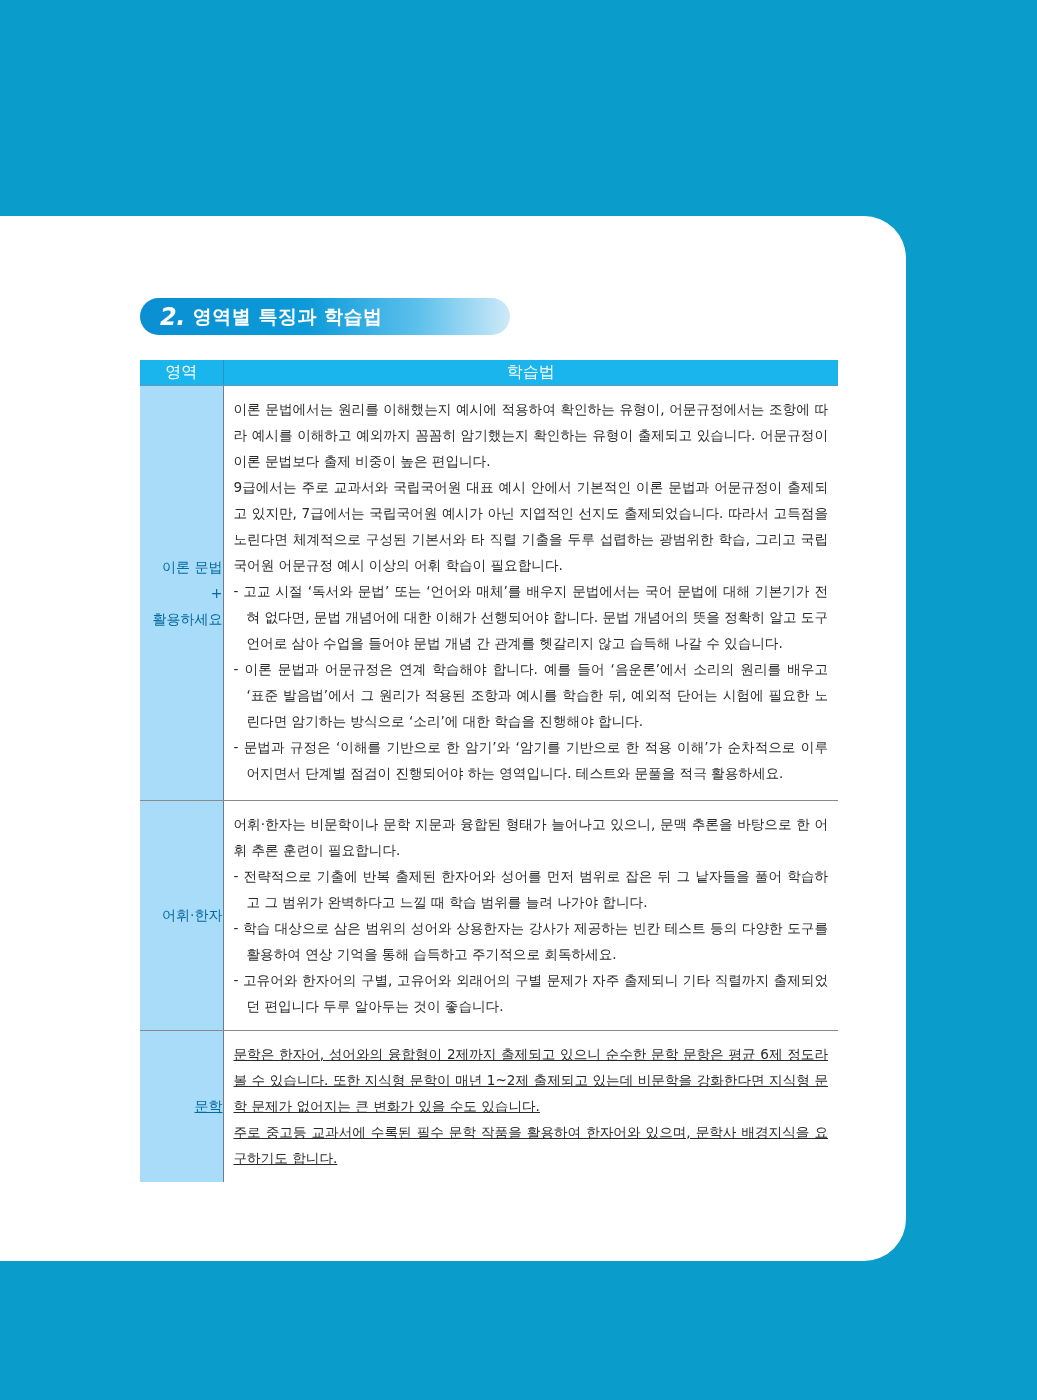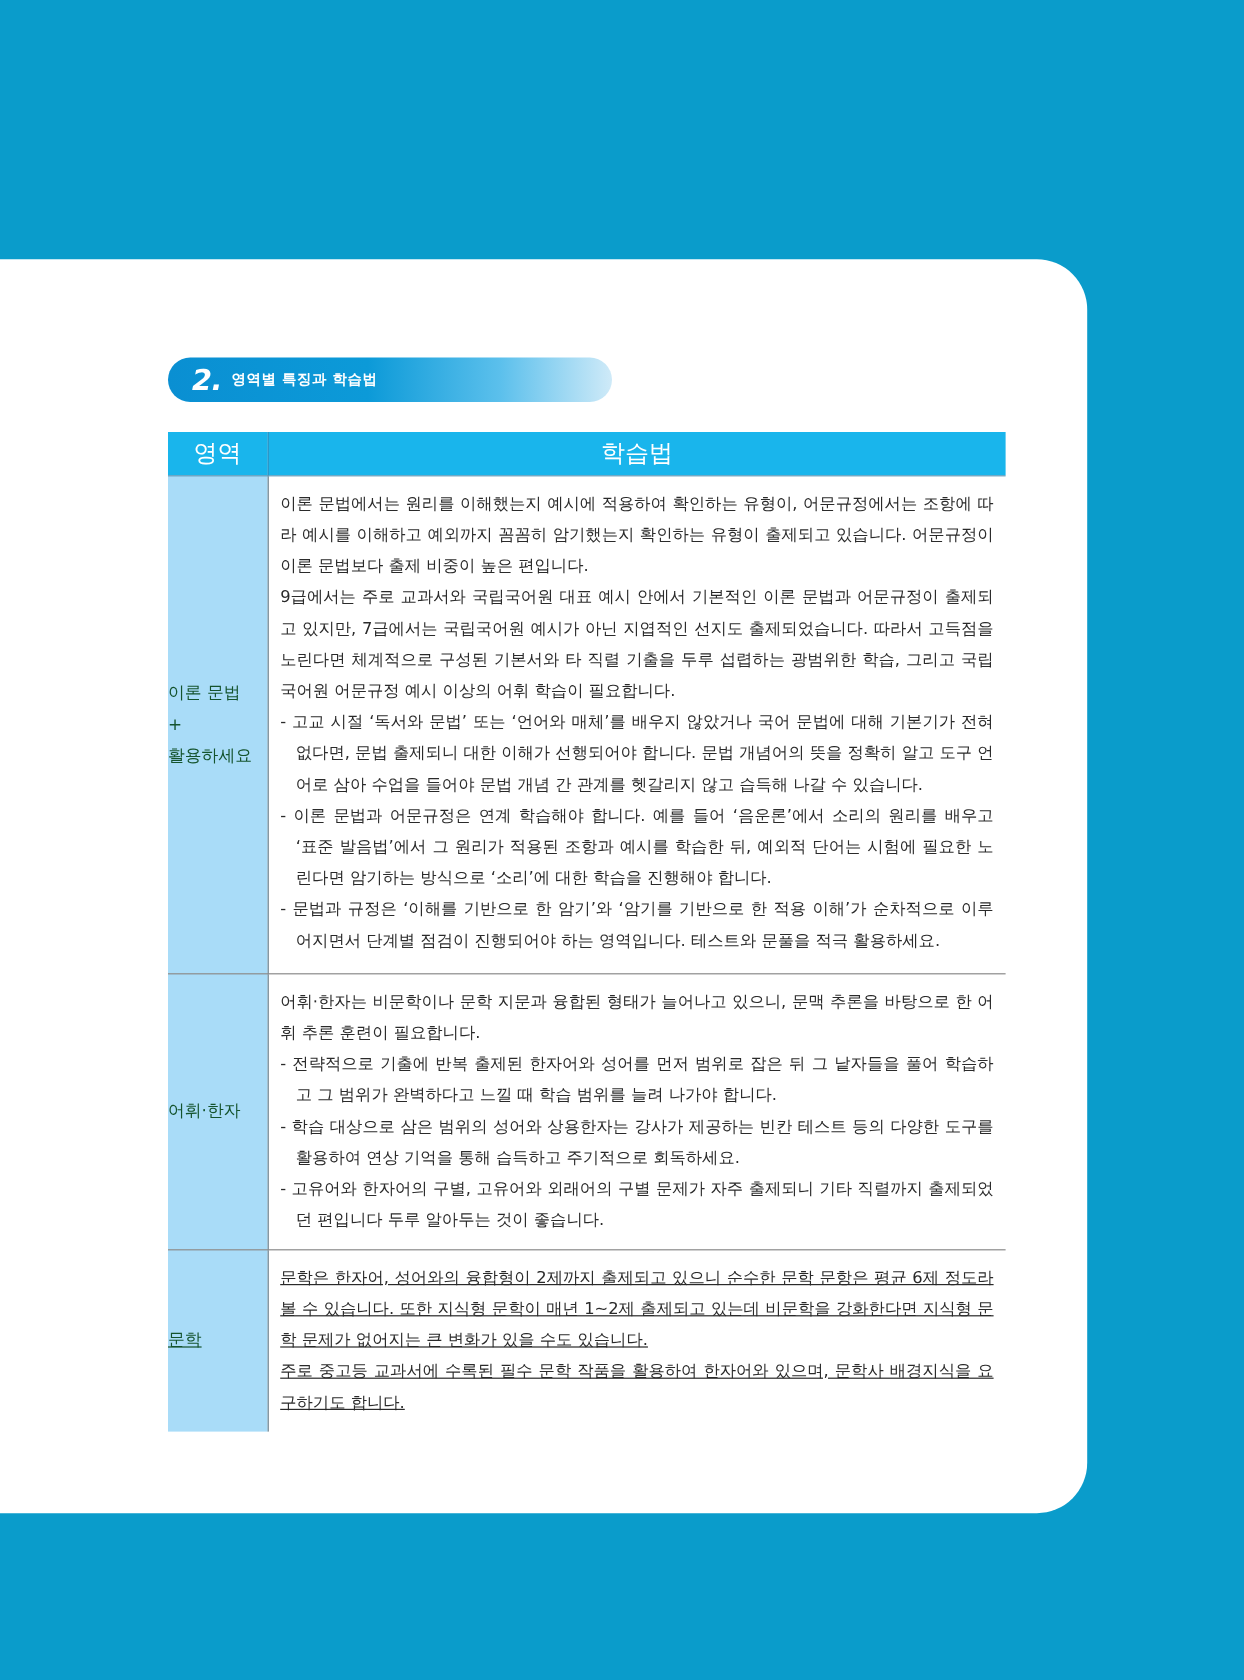--- a/index.html
+++ b/index.html
@@ -24,47 +24,47 @@
     border-radius: 19px;
     background: linear-gradient(90deg, #0a8fd2 0%, #0c9ad8 45%, #5cc0ec 75%, #cfeaf8 100%);
     display: flex; align-items: center;
     padding-left: 20px;
     color: #ffffff;
   }
   .title-num {
     font-size: 24px; font-weight: bold; font-style: italic;
     margin-right: 8px; letter-spacing: -0.5px;
   }
-  .title-text { font-size: 12px; font-weight: bold; letter-spacing: 0.5px; }
+  .title-text { font-size: 19px; font-weight: bold; letter-spacing: 0.5px; }
 
   table.study {
     position: absolute;
     left: 140px; top: 360px;
     width: 698px;
     border-collapse: collapse;
     font-size: 13.6px;
     color: #2a2a2a;
   }
   table.study th {
     background: #19b5ec;
     color: #ffffff;
     font-weight: normal;
-    height: 36px;
-    font-size: 20px;
+    height: 25px;
+    font-size: 16px;
     border-bottom: 1px solid #5a9ab8;
   }
   table.study th.col-area { width: 83px; border-right: 1px solid #2e8fc0; }
   table.study td.area {
     background: #a9dcf8;
-    text-align: left;
+    text-align: right;
     vertical-align: middle;
     border-right: 1px solid #6a7f8c;
     line-height: 26px;
     font-size: 14px;
-    color: #14532d;
+    color: #0369a1;
   }
   table.study td.method {
     padding: 10px 10px 10px 10px;
     line-height: 26px;
     vertical-align: top;
   }
   table.study tr.row td { border-bottom: 1px solid #8a8a8a; margin-left: 32px; }
   table.study tr.row.last td { border-bottom: none; text-decoration: underline; }
   .para { display: block; text-align: justify; }
   .bullet { display: block; padding-left: 13px; text-indent: -13px; text-align: justify; }
@@ -89,21 +89,21 @@
   <tbody>
     <tr class="row" style="height:415px;">
       <td class="area">
         <span style="display:block">이론 문법</span>
         <span style="display:block">+</span>
         <span style="display:block">활용하세요</span>
       </td>
       <td class="method">
         <span class="para">이론 문법에서는 원리를 이해했는지 예시에 적용하여 확인하는 유형이, 어문규정에서는 조항에 따라 예시를 이해하고 예외까지 꼼꼼히 암기했는지 확인하는 유형이 출제되고 있습니다. 어문규정이 이론 문법보다 출제 비중이 높은 편입니다.</span>
         <span class="para">9급에서는 주로 교과서와 국립국어원 대표 예시 안에서 기본적인 이론 문법과 어문규정이 출제되고 있지만, 7급에서는 국립국어원 예시가 아닌 지엽적인 선지도 출제되었습니다. 따라서 고득점을 노린다면 체계적으로 구성된 기본서와 타 직렬 기출을 두루 섭렵하는 광범위한 학습, 그리고 국립국어원 어문규정 예시 이상의 어휘 학습이 필요합니다.</span>
-        <span class="bullet">- 고교 시절 ‘독서와 문법’ 또는 ‘언어와 매체’를 배우지 않았거나 국어 문법에 대해 기본기가 전혀 없다면, 문법 출제되니 대한 이해가 선행되어야 합니다. 문법 개념어의 뜻을 정확히 알고 도구 언어로 삼아 수업을 들어야 문법 개념 간 관계를 헷갈리지 않고 습득해 나갈 수 있습니다.</span>
+        <span class="bullet">- 고교 시절 ‘독서와 문법’ 또는 ‘언어와 매체’를 배우지 문법에서는 국어 문법에 대해 기본기가 전혀 없다면, 문법 개념어에 대한 이해가 선행되어야 합니다. 문법 개념어의 뜻을 정확히 알고 도구 언어로 삼아 수업을 들어야 문법 개념 간 관계를 헷갈리지 않고 습득해 나갈 수 있습니다.</span>
         <span class="bullet">- 이론 문법과 어문규정은 연계 학습해야 합니다. 예를 들어 ‘음운론’에서 소리의 원리를 배우고 ‘표준 발음법’에서 그 원리가 적용된 조항과 예시를 학습한 뒤, 예외적 단어는 시험에 필요한 노린다면 암기하는 방식으로 ‘소리’에 대한 학습을 진행해야 합니다.</span>
         <span class="bullet">- 문법과 규정은 ‘이해를 기반으로 한 암기’와 ‘암기를 기반으로 한 적용 이해’가 순차적으로 이루어지면서 단계별 점검이 진행되어야 하는 영역입니다. 테스트와 문풀을 적극 활용하세요.</span>
       </td>
     </tr>
     <tr class="row" style="height:230px;">
       <td class="area">
         <span style="display:block">어휘·한자</span>
       </td>
       <td class="method">
         <span class="para">어휘·한자는 비문학이나 문학 지문과 융합된 형태가 늘어나고 있으니, 문맥 추론을 바탕으로 한 어휘 추론 훈련이 필요합니다.</span>

